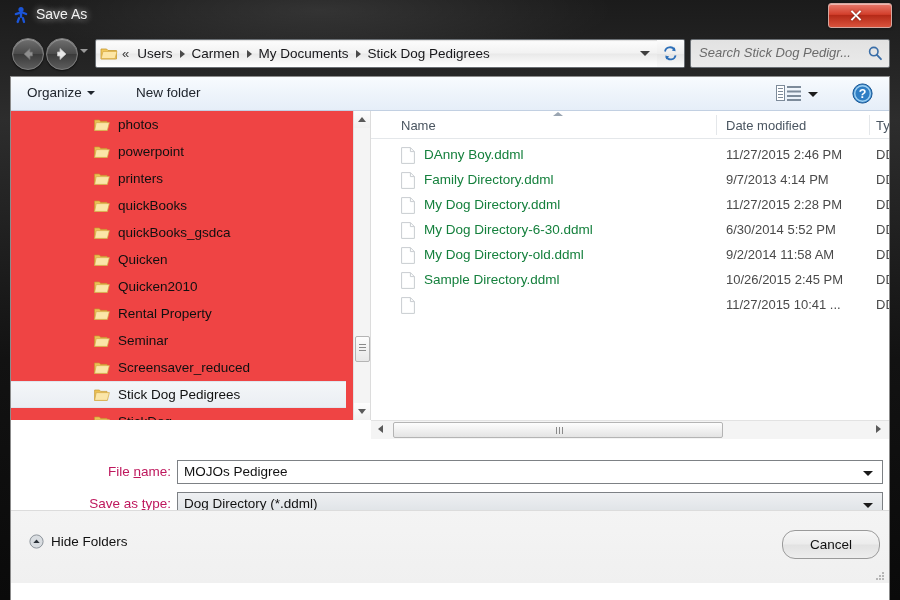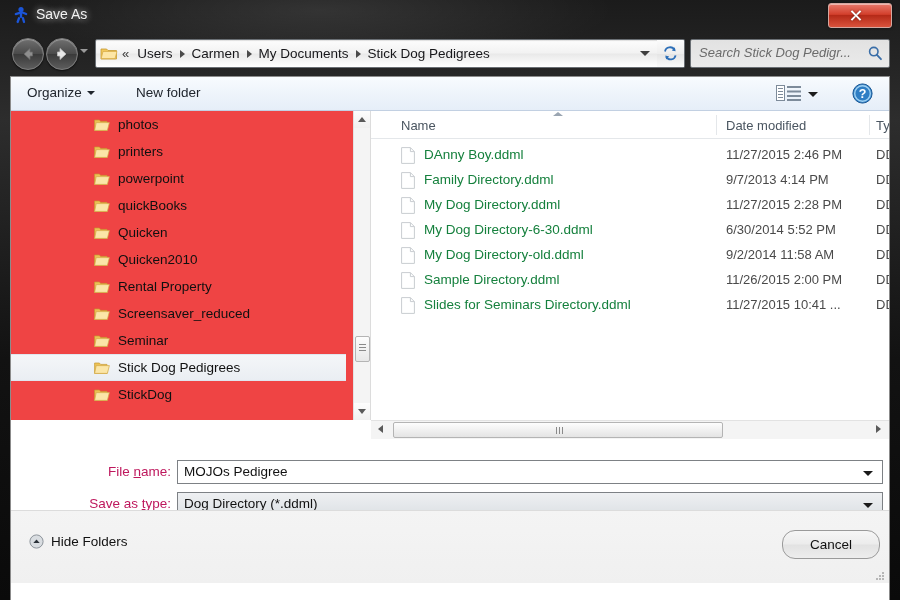--- a/index.html
+++ b/index.html
@@ -653,41 +653,48 @@
                 <path d="M0.6 2 L0.6 12.4 L13 12.4 L13 3.4 L6.6 3.4 L5.4 2 Z" fill="#edc254" stroke="#c59a31" stroke-width="0.7"></path>
                 <path d="M2.2 4.6 L15.4 4.6 L13.4 12.4 L0.6 12.4 Z" fill="#fbe6a8" stroke="#d2a944" stroke-width="0.7"></path>
               </svg></span>
             <span class="tree-label">photos</span>
           </div>
           <div class="tree-item">
             <span class="tree-folder"><svg width="16" height="14" viewBox="0 0 16 14">
                 <path d="M0.6 2 L0.6 12.4 L13 12.4 L13 3.4 L6.6 3.4 L5.4 2 Z" fill="#edc254" stroke="#c59a31" stroke-width="0.7"></path>
                 <path d="M2.2 4.6 L15.4 4.6 L13.4 12.4 L0.6 12.4 Z" fill="#fbe6a8" stroke="#d2a944" stroke-width="0.7"></path>
               </svg></span>
+            <span class="tree-label">powerpoint</span>
+          </div>
+          <div class="tree-item">
+            <span class="tree-folder"><svg width="16" height="14" viewBox="0 0 16 14">
+                <path d="M0.6 2 L0.6 12.4 L13 12.4 L13 3.4 L6.6 3.4 L5.4 2 Z" fill="#edc254" stroke="#c59a31" stroke-width="0.7"></path>
+                <path d="M2.2 4.6 L15.4 4.6 L13.4 12.4 L0.6 12.4 Z" fill="#fbe6a8" stroke="#d2a944" stroke-width="0.7"></path>
+              </svg></span>
             <span class="tree-label">printers</span>
           </div>
           <div class="tree-item">
             <span class="tree-folder"><svg width="16" height="14" viewBox="0 0 16 14">
                 <path d="M0.6 2 L0.6 12.4 L13 12.4 L13 3.4 L6.6 3.4 L5.4 2 Z" fill="#edc254" stroke="#c59a31" stroke-width="0.7"></path>
                 <path d="M2.2 4.6 L15.4 4.6 L13.4 12.4 L0.6 12.4 Z" fill="#fbe6a8" stroke="#d2a944" stroke-width="0.7"></path>
               </svg></span>
-            <span class="tree-label">powerpoint</span>
-          </div>
-          <div class="tree-item">
-            <span class="tree-folder"><svg width="16" height="14" viewBox="0 0 16 14">
-                <path d="M0.6 2 L0.6 12.4 L13 12.4 L13 3.4 L6.6 3.4 L5.4 2 Z" fill="#edc254" stroke="#c59a31" stroke-width="0.7"></path>
-                <path d="M2.2 4.6 L15.4 4.6 L13.4 12.4 L0.6 12.4 Z" fill="#fbe6a8" stroke="#d2a944" stroke-width="0.7"></path>
-              </svg></span>
             <span class="tree-label">quickBooks</span>
           </div>
           <div class="tree-item">
             <span class="tree-folder"><svg width="16" height="14" viewBox="0 0 16 14">
                 <path d="M0.6 2 L0.6 12.4 L13 12.4 L13 3.4 L6.6 3.4 L5.4 2 Z" fill="#edc254" stroke="#c59a31" stroke-width="0.7"></path>
                 <path d="M2.2 4.6 L15.4 4.6 L13.4 12.4 L0.6 12.4 Z" fill="#fbe6a8" stroke="#d2a944" stroke-width="0.7"></path>
               </svg></span>
+            <span class="tree-label">quickBooks_gsdca</span>
+          </div>
+          <div class="tree-item">
+            <span class="tree-folder"><svg width="16" height="14" viewBox="0 0 16 14">
+                <path d="M0.6 2 L0.6 12.4 L13 12.4 L13 3.4 L6.6 3.4 L5.4 2 Z" fill="#edc254" stroke="#c59a31" stroke-width="0.7"></path>
+                <path d="M2.2 4.6 L15.4 4.6 L13.4 12.4 L0.6 12.4 Z" fill="#fbe6a8" stroke="#d2a944" stroke-width="0.7"></path>
+              </svg></span>
             <span class="tree-label">Quicken</span>
           </div>
           <div class="tree-item">
             <span class="tree-folder"><svg width="16" height="14" viewBox="0 0 16 14">
                 <path d="M0.6 2 L0.6 12.4 L13 12.4 L13 3.4 L6.6 3.4 L5.4 2 Z" fill="#edc254" stroke="#c59a31" stroke-width="0.7"></path>
                 <path d="M2.2 4.6 L15.4 4.6 L13.4 12.4 L0.6 12.4 Z" fill="#fbe6a8" stroke="#d2a944" stroke-width="0.7"></path>
               </svg></span>
             <span class="tree-label">Quicken2010</span>
           </div>
           <div class="tree-item">
@@ -695,28 +702,28 @@
                 <path d="M0.6 2 L0.6 12.4 L13 12.4 L13 3.4 L6.6 3.4 L5.4 2 Z" fill="#edc254" stroke="#c59a31" stroke-width="0.7"></path>
                 <path d="M2.2 4.6 L15.4 4.6 L13.4 12.4 L0.6 12.4 Z" fill="#fbe6a8" stroke="#d2a944" stroke-width="0.7"></path>
               </svg></span>
             <span class="tree-label">Rental Property</span>
           </div>
           <div class="tree-item">
             <span class="tree-folder"><svg width="16" height="14" viewBox="0 0 16 14">
                 <path d="M0.6 2 L0.6 12.4 L13 12.4 L13 3.4 L6.6 3.4 L5.4 2 Z" fill="#edc254" stroke="#c59a31" stroke-width="0.7"></path>
                 <path d="M2.2 4.6 L15.4 4.6 L13.4 12.4 L0.6 12.4 Z" fill="#fbe6a8" stroke="#d2a944" stroke-width="0.7"></path>
               </svg></span>
+            <span class="tree-label">Seminar</span>
+          </div>
+          <div class="tree-item">
+            <span class="tree-folder"><svg width="16" height="14" viewBox="0 0 16 14">
+                <path d="M0.6 2 L0.6 12.4 L13 12.4 L13 3.4 L6.6 3.4 L5.4 2 Z" fill="#edc254" stroke="#c59a31" stroke-width="0.7"></path>
+                <path d="M2.2 4.6 L15.4 4.6 L13.4 12.4 L0.6 12.4 Z" fill="#fbe6a8" stroke="#d2a944" stroke-width="0.7"></path>
+              </svg></span>
             <span class="tree-label">Screensaver_reduced</span>
-          </div>
-          <div class="tree-item">
-            <span class="tree-folder"><svg width="16" height="14" viewBox="0 0 16 14">
-                <path d="M0.6 2 L0.6 12.4 L13 12.4 L13 3.4 L6.6 3.4 L5.4 2 Z" fill="#edc254" stroke="#c59a31" stroke-width="0.7"></path>
-                <path d="M2.2 4.6 L15.4 4.6 L13.4 12.4 L0.6 12.4 Z" fill="#fbe6a8" stroke="#d2a944" stroke-width="0.7"></path>
-              </svg></span>
-            <span class="tree-label">Seminar</span>
           </div>
           <div class="tree-item selected">
             <span class="tree-folder"><svg width="16" height="14" viewBox="0 0 16 14">
                 <path d="M0.6 2 L0.6 12.4 L13 12.4 L13 3.4 L6.6 3.4 L5.4 2 Z" fill="#edc254" stroke="#c59a31" stroke-width="0.7"></path>
                 <path d="M2.2 4.6 L15.4 4.6 L13.4 12.4 L0.6 12.4 Z" fill="#fbe6a8" stroke="#d2a944" stroke-width="0.7"></path>
               </svg></span>
             <span class="tree-label">Stick Dog Pedigrees</span>
           </div>
           <div class="tree-item">
             <span class="tree-folder"><svg width="16" height="14" viewBox="0 0 16 14">
@@ -796,29 +803,28 @@
             <span class="file-name">My Dog Directory-old.ddml</span>
             <span class="file-date">9/2/2014 11:58 AM</span>
             <span class="file-type">DD</span>
           </div>
           <div class="file-row" style="top: 157px;">
             <span class="file-icon"><svg width="14" height="17" viewBox="0 0 14 17">
                 <path d="M0.6 0.6 L9.4 0.6 L13.4 4.6 L13.4 16.4 L0.6 16.4 Z" fill="#ffffff" stroke="#c9cdd1" stroke-width="1"></path>
                 <path d="M9.4 0.6 L9.4 4.6 L13.4 4.6" fill="none" stroke="#c9cdd1" stroke-width="1"></path>
               </svg></span>
             <span class="file-name">Sample Directory.ddml</span>
-            <span class="file-date">11/26/2015 2:00 PM</span>
+            <span class="file-date">10/26/2015 2:45 PM</span>
             <span class="file-type">DD</span>
           </div>
           <div class="file-row" style="top: 182px;">
             <span class="file-icon"><svg width="14" height="17" viewBox="0 0 14 17">
                 <path d="M0.6 0.6 L9.4 0.6 L13.4 4.6 L13.4 16.4 L0.6 16.4 Z" fill="#ffffff" stroke="#c9cdd1" stroke-width="1"></path>
                 <path d="M9.4 0.6 L9.4 4.6 L13.4 4.6" fill="none" stroke="#c9cdd1" stroke-width="1"></path>
               </svg></span>
-            <span class="file-name">Slides for Seminars Directory.ddml</span>
             <span class="file-date">11/27/2015 10:41 ...</span>
             <span class="file-type">DD</span>
           </div>
         </div>
     </div>
 
     <div class="hscroll">
       <div class="hs-arrow left">
           <span class="tri"></span>
         </div>

